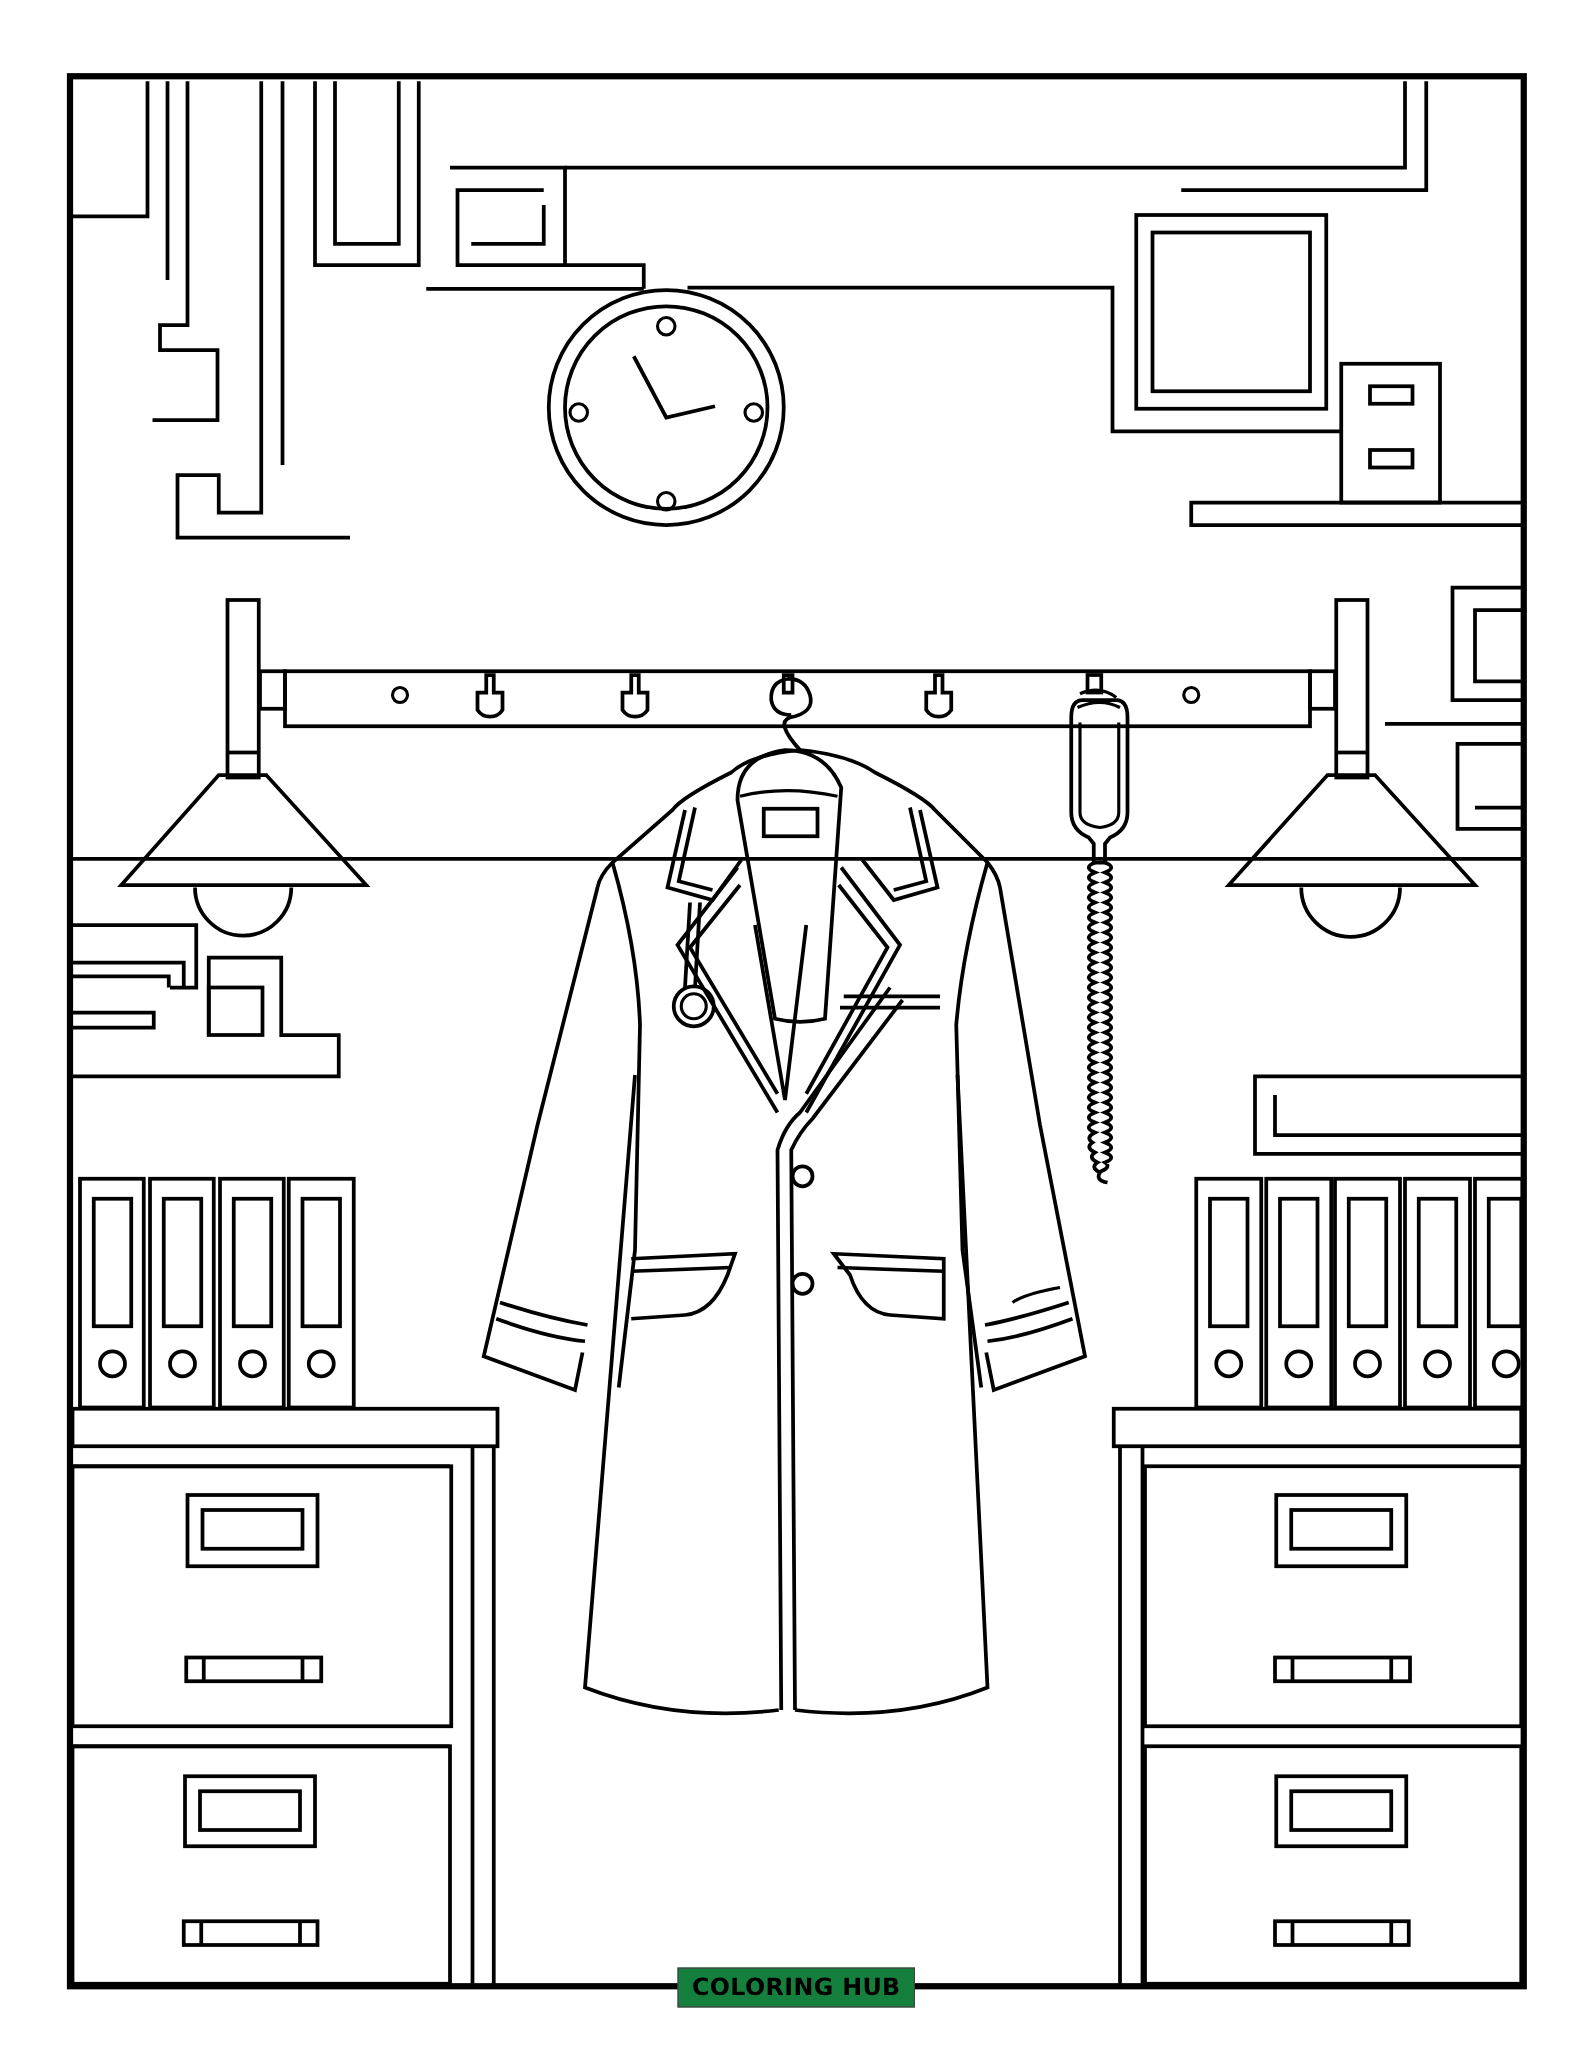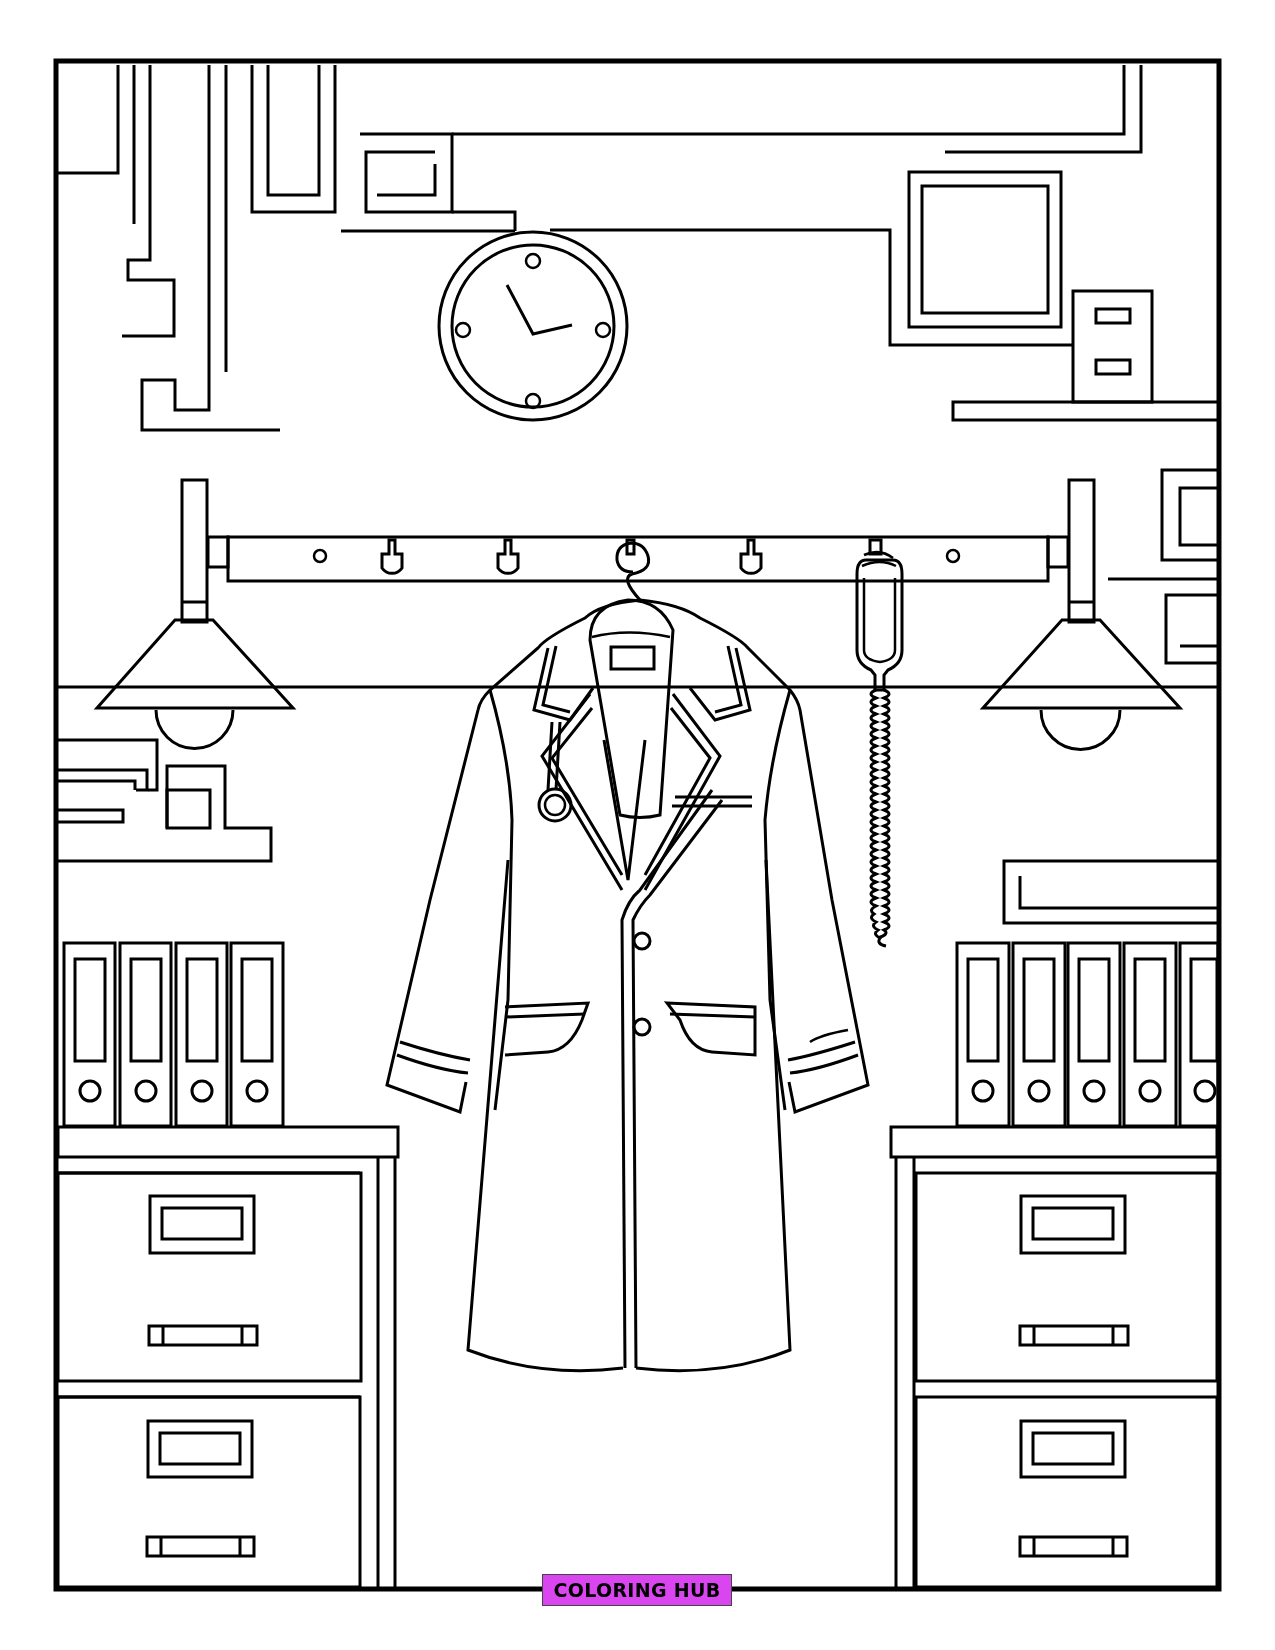--- a/index.html
+++ b/index.html
@@ -4,21 +4,21 @@
   <style>
     html, body { margin: 0; padding: 0; background: #ffffff; }
     body { width: 1275px; height: 1650px; position: relative; overflow: hidden; }
     .page { position: absolute; left: 0; top: 0; width: 1275px; height: 1650px; }
     svg.art { position: absolute; left: 0; top: 0; }
     .ln { fill: none; stroke: #000; stroke-width: 3; stroke-linejoin: miter; stroke-linecap: butt; }
     .thin { fill: none; stroke: #000; stroke-width: 2.5; }
     .frame { fill: none; stroke: #000; stroke-width: 5; }
     .label {
       position: absolute; left: 542px; top: 1574px; width: 190px; height: 32px;
-      background: #d946ef; border: 1.5px solid #444; box-sizing: border-box;
+      background: #15803d; border: 1.5px solid #444; box-sizing: border-box;
       display: flex; align-items: center; justify-content: center;
       font-family: "DejaVu Sans", sans-serif; font-weight: bold; font-size: 19px;
       color: #000; letter-spacing: 0.3px;
     }
   </style>
 </head>
 <body>
 
 <div class="page">
 <svg class="art" width="1275" height="1650" viewBox="0 0 1275 1650">

